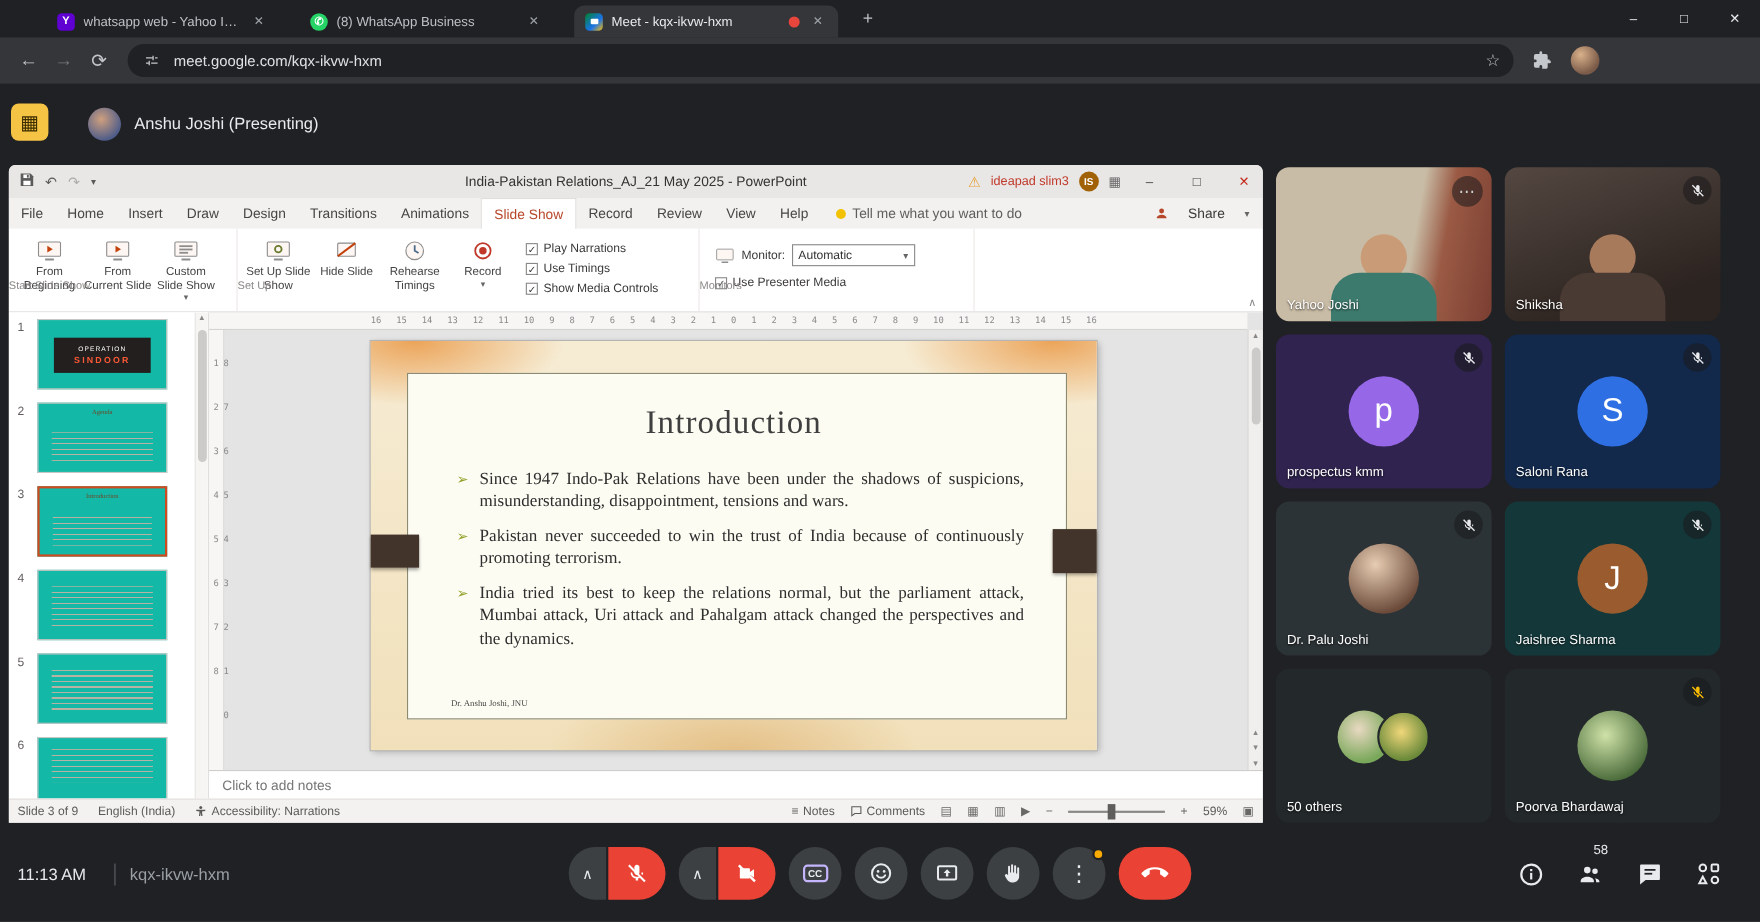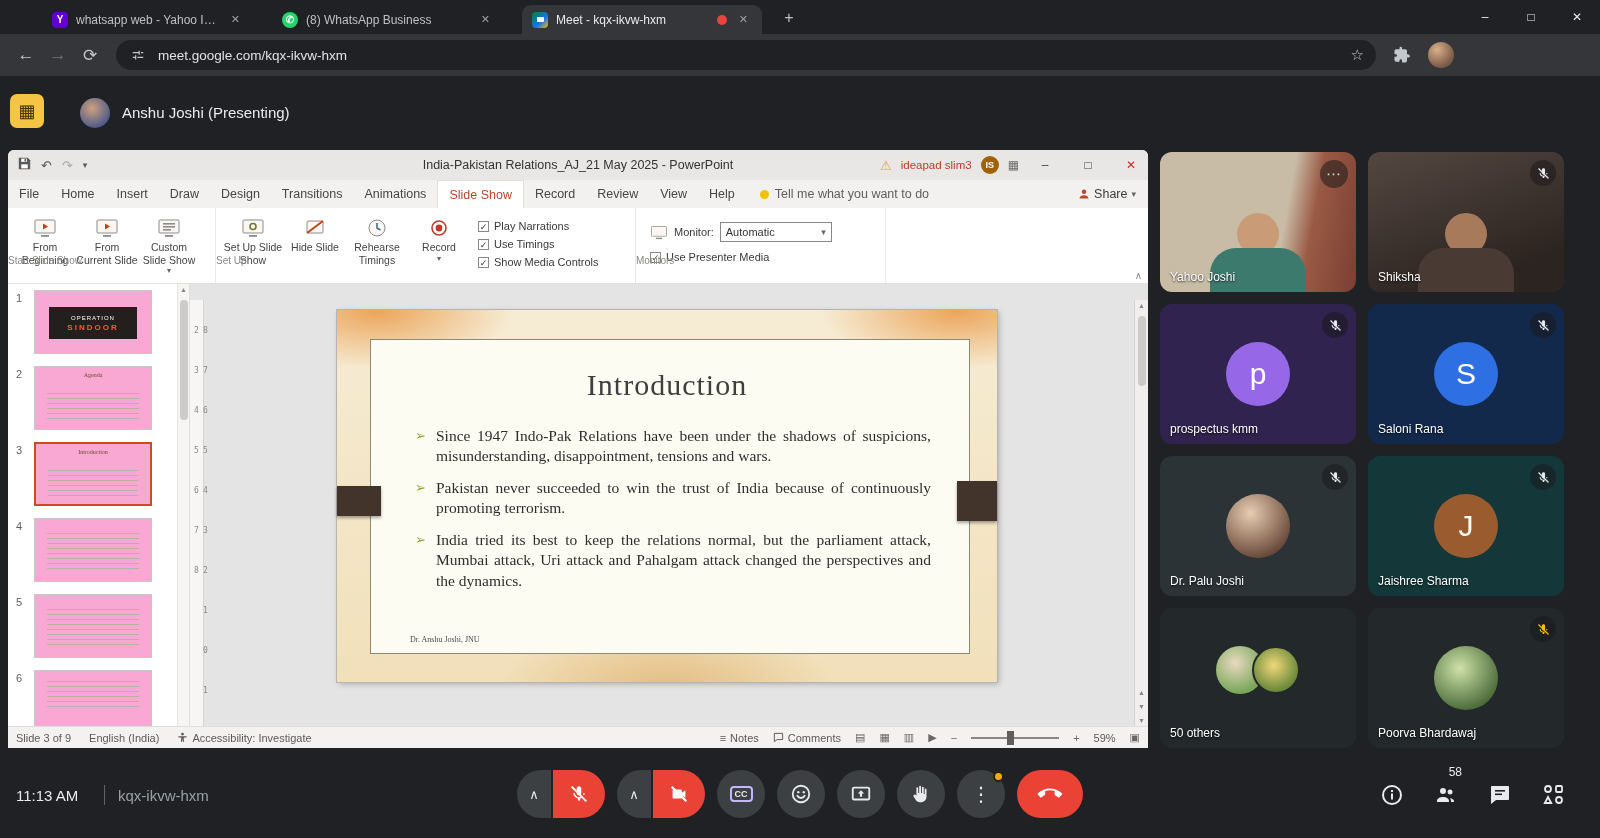--- a/index.html
+++ b/index.html
@@ -51,42 +51,42 @@
   .isbadge { width:18px; height:18px; border-radius:50%; background:#a16207; color:#fff; font-size:9px; font-weight:bold; display:flex; align-items:center; justify-content:center; }
   .ribopt { color:#6a6a6a; font-size:12px; }
   .pwb { width:34px; height:30px; display:flex; align-items:center; justify-content:center; font-size:12px; color:#444; }
   .pwb.close { color:#c42b1f; }
 
   .ppt-menu { position:absolute; top:30px; left:0; right:0; height:28px; background:#f3f1f0; display:flex; align-items:center; font-size:12.5px; color:#484644; }
   .mtab { padding:0 11px; line-height:28px; }
   .mtab.active { background:#fff; color:#b7472a; border:1px solid #e1dfdd; border-bottom:none; }
   .tellme { display:flex; align-items:center; gap:6px; margin-left:14px; color:#605e5c; }
   .bulb { width:9px; height:9px; border-radius:50%; background:#f2c200; display:inline-block; }
-  .share { margin-left:auto; margin-right:12px; display:flex; align-items:center; gap:4px; color:#3b3a39; }
+  .share { margin-left:auto; margin-right:12px; display:flex; align-items:center; gap:18px; color:#3b3a39; }
   .share .pg { width:12px; height:12px; }
 
   .ppt-ribbon { position:absolute; top:58px; left:0; right:0; height:76px; background:#fff; border-bottom:1px solid #e1dfdd; display:flex; }
   .rgroup { position:relative; height:100%; border-right:1px solid #ebe9e7; display:flex; align-items:flex-start; padding:4px 6px 14px 6px; }
   .rgl { position:absolute; bottom:17px; left:0; right:0; font-size:10px; color:#8a8886; }
   .bigbtn { width:62px; display:flex; flex-direction:column; align-items:center; padding-top:3px; font-size:10.5px; color:#444; text-align:center; line-height:1.2; }
   .bigbtn .ic { height:26px; display:flex; align-items:center; }
   .cbcol { display:flex; flex-direction:column; gap:6px; padding:8px 4px 0 8px; }
   .cb { display:flex; align-items:center; gap:5px; font-size:11px; color:#3b3a39; }
   .cbbox { width:11px; height:11px; border:1px solid #8a8886; background:#fff; font-size:9px; line-height:10px; text-align:center; color:#333; }
   .moncol { display:flex; flex-direction:column; gap:9px; padding:10px 6px 0 8px; }
   .monrow { display:flex; align-items:center; gap:6px; font-size:11px; color:#3b3a39; }
   .monsel { width:112px; height:20px; border:1px solid #8a8886; background:#fff; display:flex; align-items:center; padding:0 5px; font-size:11px; color:#333; }
   .monsel .c { margin-left:auto; color:#666; font-size:9px; }
   .ribcollapse { position:absolute; right:6px; bottom:2px; font-size:10px; color:#8a8886; }
 
   .ppt-main { position:absolute; top:134px; bottom:22px; left:0; right:0; display:flex; }
   .thumbs { width:182px; border-right:1px solid #e1dfdd; background:#fff; position:relative; overflow:hidden; padding-top:6px; }
   .thumbrow { display:flex; margin:0 14px 12px 8px; }
   .tnum { width:18px; font-size:11px; color:#605e5c; padding-top:2px; }
-  .timg { width:118px; height:64px; border:1px solid #c8c6c4; background:#f9a8d4; position:relative; overflow:hidden; }
+  .timg { width:118px; height:64px; border:1px solid #c8c6c4; background:#14b8a6; position:relative; overflow:hidden; }
   .timg.sel { border:2px solid #cf4a1e; }
   .tlines { position:absolute; left:12px; right:12px; top:26px; height:26px; background:repeating-linear-gradient(#b9b2a2 0 1px, transparent 1px 5px); }
   .ttitle { position:absolute; top:5px; left:0; right:0; text-align:center; font-size:6px; color:#6b4a2a; font-family:"Liberation Serif",serif; }
   .darkbox { position:absolute; left:14px; right:14px; top:16px; bottom:14px; background:#221f1e; display:flex; flex-direction:column; align-items:center; justify-content:center; gap:2px; }
   .op1 { color:#fff; font-size:6px; letter-spacing:1px; }
   .op2 { color:#ff5a36; font-size:8px; font-weight:bold; letter-spacing:2px; }
   .thumbscroll { position:absolute; right:0; top:0; bottom:0; width:12px; background:#f6f5f4; border-left:1px solid #e8e6e4; }
   .thumbscroll .a { position:absolute; top:2px; left:0; right:0; text-align:center; font-size:7px; color:#8a8886; }
   .thumbscroll .th { position:absolute; top:16px; left:2px; width:8px; height:120px; background:#cdcbc9; border-radius:4px; }
 
@@ -447,20 +447,23 @@
         </span>
       </div>
       <div class="thumbscroll">
         <span class="a">▲</span>
         <span class="th"></span>
       </div>
     </div>
 
     <div class="edwrap">
       <div class="editor">
+        <div class="hruler">
+          <div class="hnums">16 15 14 13 12 11 10 9 8 7 6 5 4 3 2 1 0 1 2 3 4 5 6 7 8 9 10 11 12 13 14 15 16</div>
+        </div>
         <div class="vruler">
           <div class="vnums">8 7 6 5 4 3 2 1 0 1 2 3 4 5 6 7 8</div>
         </div>
 
         <div class="slide">
           <div class="slide-inner"></div>
           <div class="barL"></div>
           <div class="barR"></div>
           <div class="stitle">Introduction</div>
           <div class="bullets">
@@ -482,33 +485,36 @@
 
         <div class="edscroll">
           <span class="a" style="top:2px;">▲</span>
           <span class="th"></span>
           <span class="a" style="bottom:30px;">▲</span>
           <span class="a" style="bottom:16px;">▼</span>
           <span class="a" style="bottom:2px;">▼</span>
         </div>
       </div>
 
+      <div class="notesbar">
+        <span>Click to add notes</span>
+      </div>
     </div>
   </div>
 
   <div class="statusbar">
     <div class="left">
       <span>Slide 3 of 9</span>
       <span>English (India)</span>
       <span style="display:flex;align-items:center;gap:4px;">
         <svg viewBox="0 0 16 16" width="11" height="11">
             <circle cx="8" cy="3" r="2" fill="#5c5a58"></circle>
             <path d="M2 6h12v1.6l-4.4.6.8 6h-1.7L8 10l-.7 4.2H5.6l.8-6L2 7.6z" fill="#5c5a58"></path>
           </svg>
-        <span>Accessibility: Investigate</span>
+        <span>Accessibility: Narrations</span>
       </span>
     </div>
     <div class="right">
       <span style="display:flex;gap:4px;align-items:center;">
         <span>≡</span>
         <span>Notes</span>
       </span>
       <span style="display:flex;gap:4px;">
         <svg viewBox="0 0 16 16" width="11" height="11">
             <path d="M2 2h12v9H6l-4 3z" fill="none" stroke="#5c5a58" stroke-width="1.4"></path>

